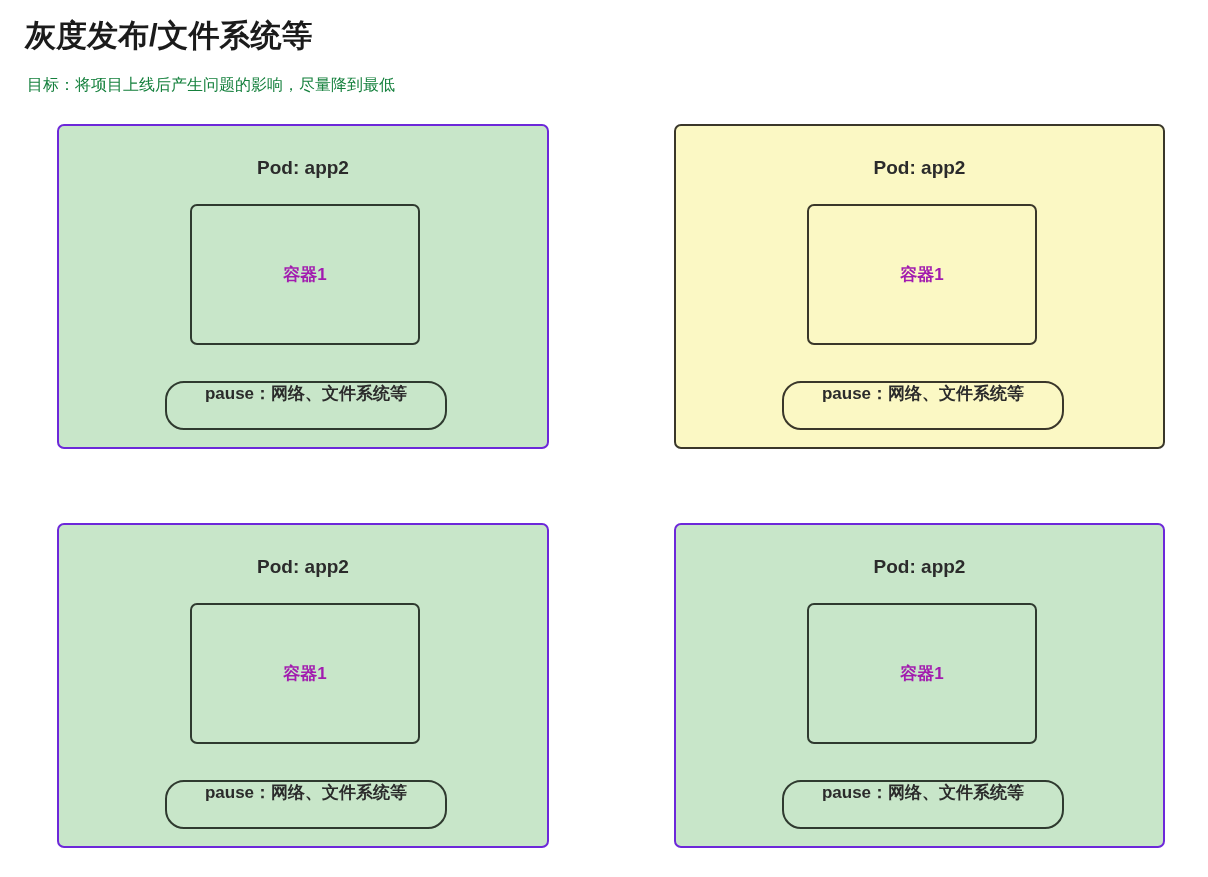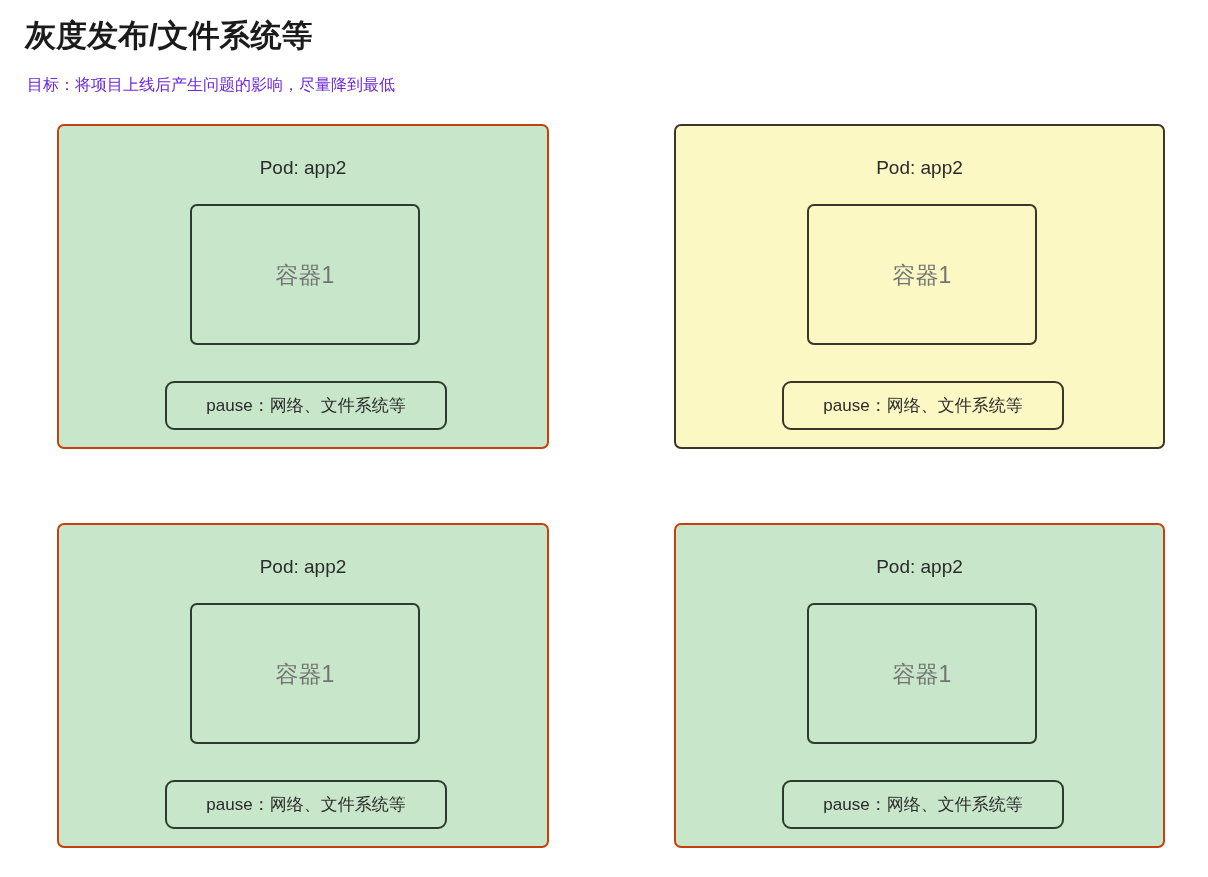--- a/index.html
+++ b/index.html
@@ -28,37 +28,38 @@
     letter-spacing: 0px;
     white-space: nowrap;
   }
   .page-subtitle {
     position: absolute;
     left: 27px;
     top: 74px;
     font-size: 16px;
     line-height: 22px;
     font-weight: normal;
-    color: #6d28d9;
+    color: #15803d;
     white-space: nowrap;
   }
 
   
   .pod-grid {
     position: absolute;
     left: 0;
     top: 0;
     width: 1208px;
     height: 877px;
   }
   .pod-box {
     position: absolute;
     box-sizing: border-box;
-    border: 2px solid #c2410c;
+    border: 2px solid #6d28d9;
     border-radius: 7px;
+    font-weight: bold;
   }
   .pod-box.fill-green { background: #c8e6c9; }
   .pod-box.fill-yellow {
     background: #fbf8c4;
     border-color: #3a372a;
   }
 
   .pod-title {
     position: absolute;
     left: 0;
@@ -76,34 +77,34 @@
     box-sizing: border-box;
     border: 2px solid #2f3a2f;
     border-radius: 7px;
     background: transparent;
     display: flex;
     align-items: center;
     justify-content: center;
   }
   .pod-box.fill-yellow .container-box { border-color: #3a372a; }
   .container-label {
-    font-size: 23px;
+    font-size: 17px;
     line-height: 22px;
-    color: #737373;
+    color: #a21caf;
     white-space: nowrap;
   }
 
   .pause-box {
     position: absolute;
     box-sizing: border-box;
     border: 2px solid #2f3a2f;
-    border-radius: 9px;
+    border-radius: 19px;
     background: transparent;
     display: flex;
-    align-items: center;
+    align-items: flex-start;
     justify-content: center;
   }
   .pod-box.fill-yellow .pause-box { border-color: #3a372a; }
   .pause-label {
     font-size: 17px;
     line-height: 22px;
     color: #2b2b2b;
     white-space: nowrap;
   }
 

